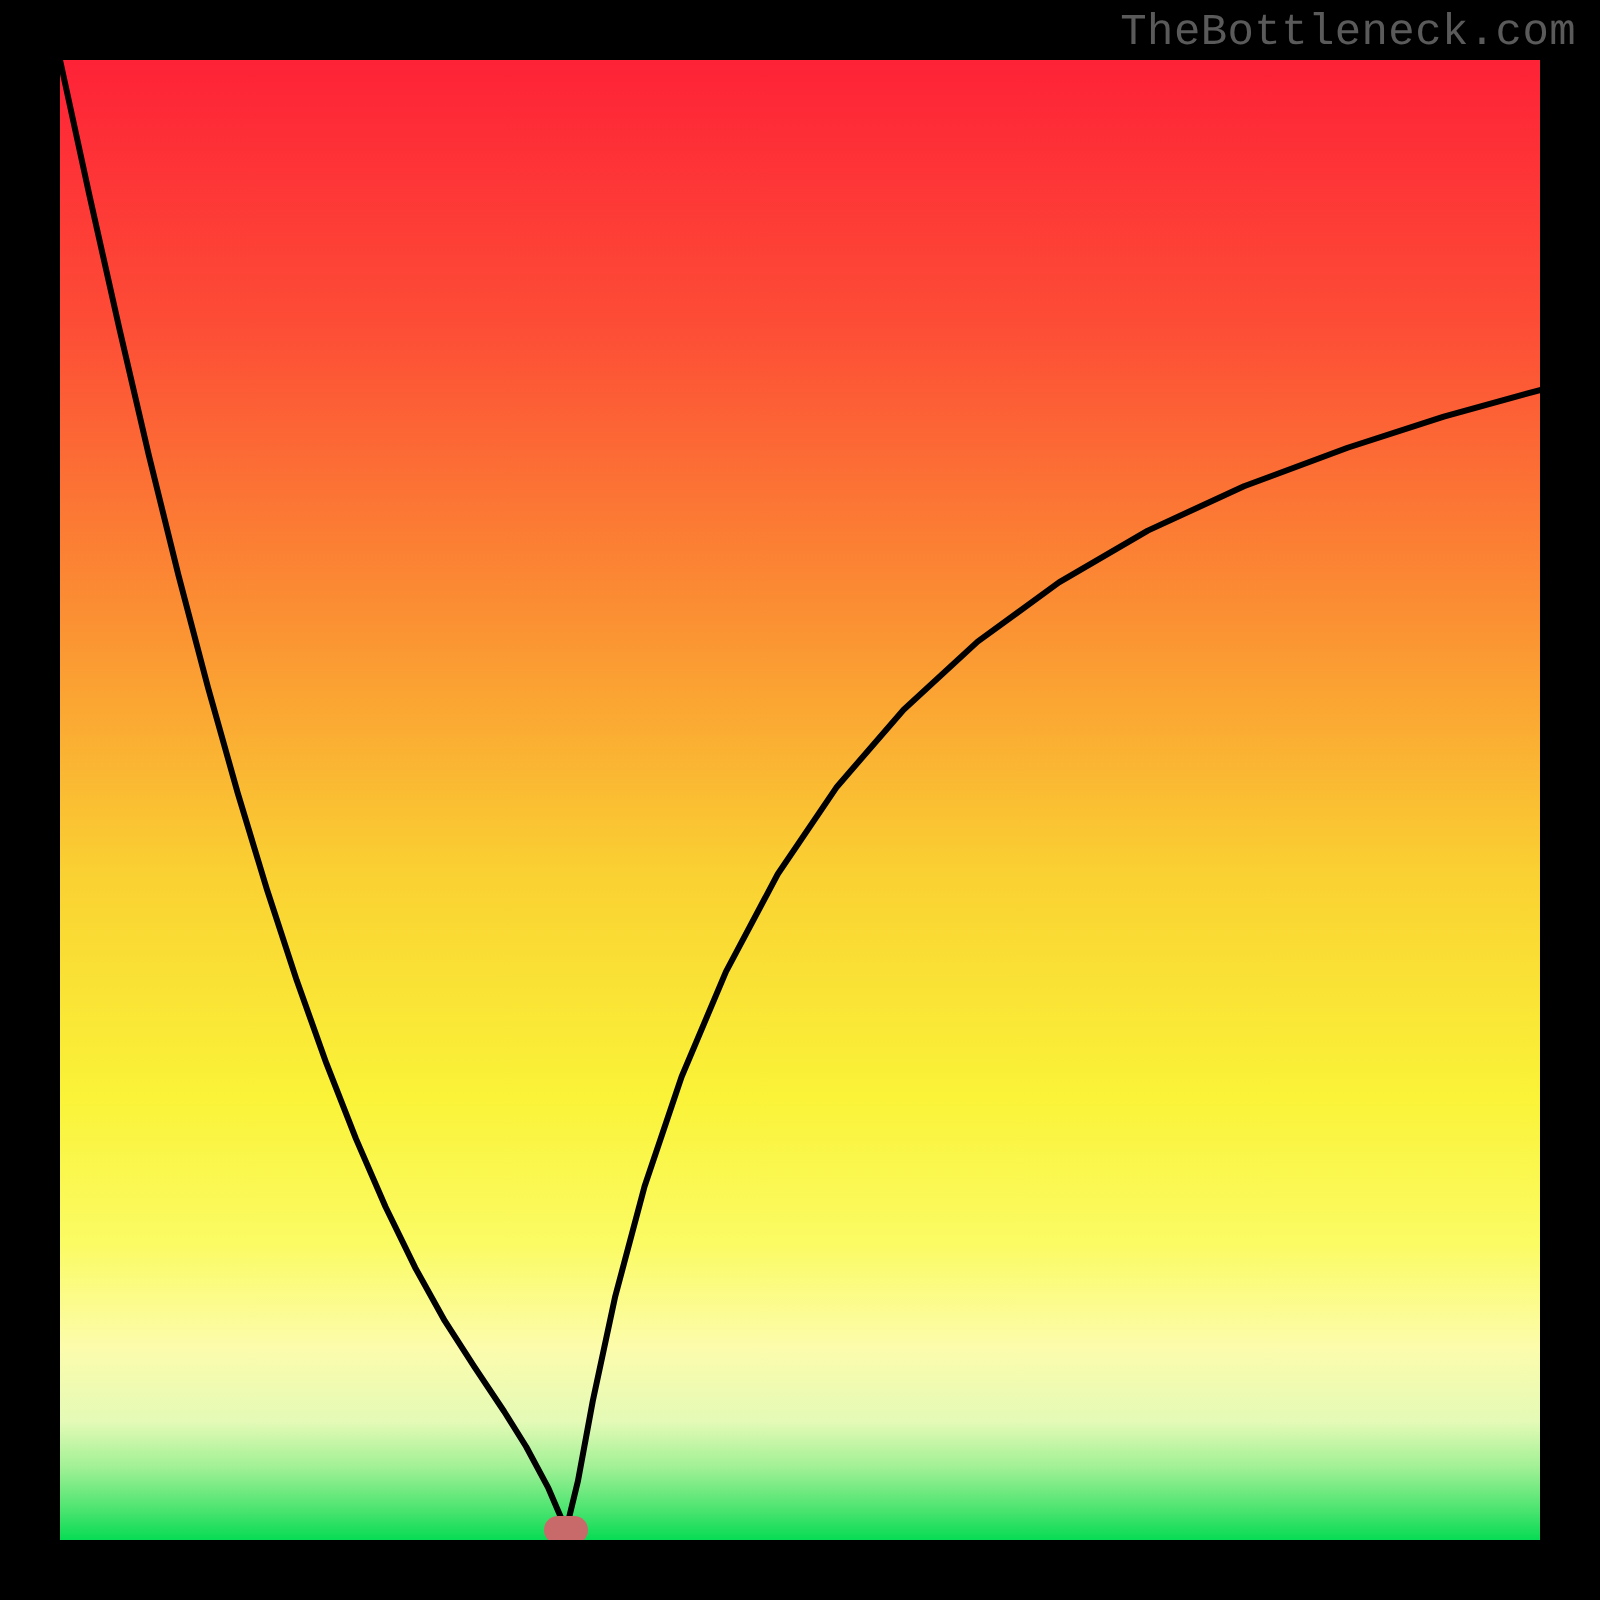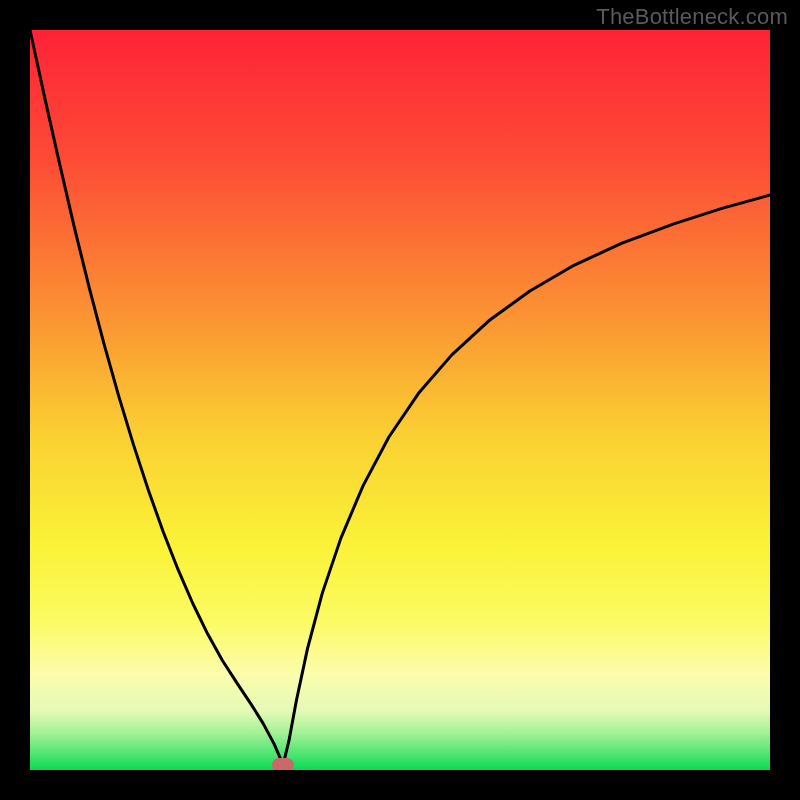--- a/index.html
+++ b/index.html
@@ -26,20 +26,21 @@
   }
   .watermark {
     position: absolute;
     top: 4px;
     right: 12px;
     color: #5a5a5a;
     font-size: 22px;
     font-weight: 500;
     letter-spacing: 0.2px;
     z-index: 5;
+    font-family: Liberation Mono, monospace;
   }
   .curve-svg {
     position: absolute;
     left: 0; top: 0;
     width: 100%; height: 100%;
     z-index: 2;
   }
   .marker {
     position: absolute;
     width: 22px;

